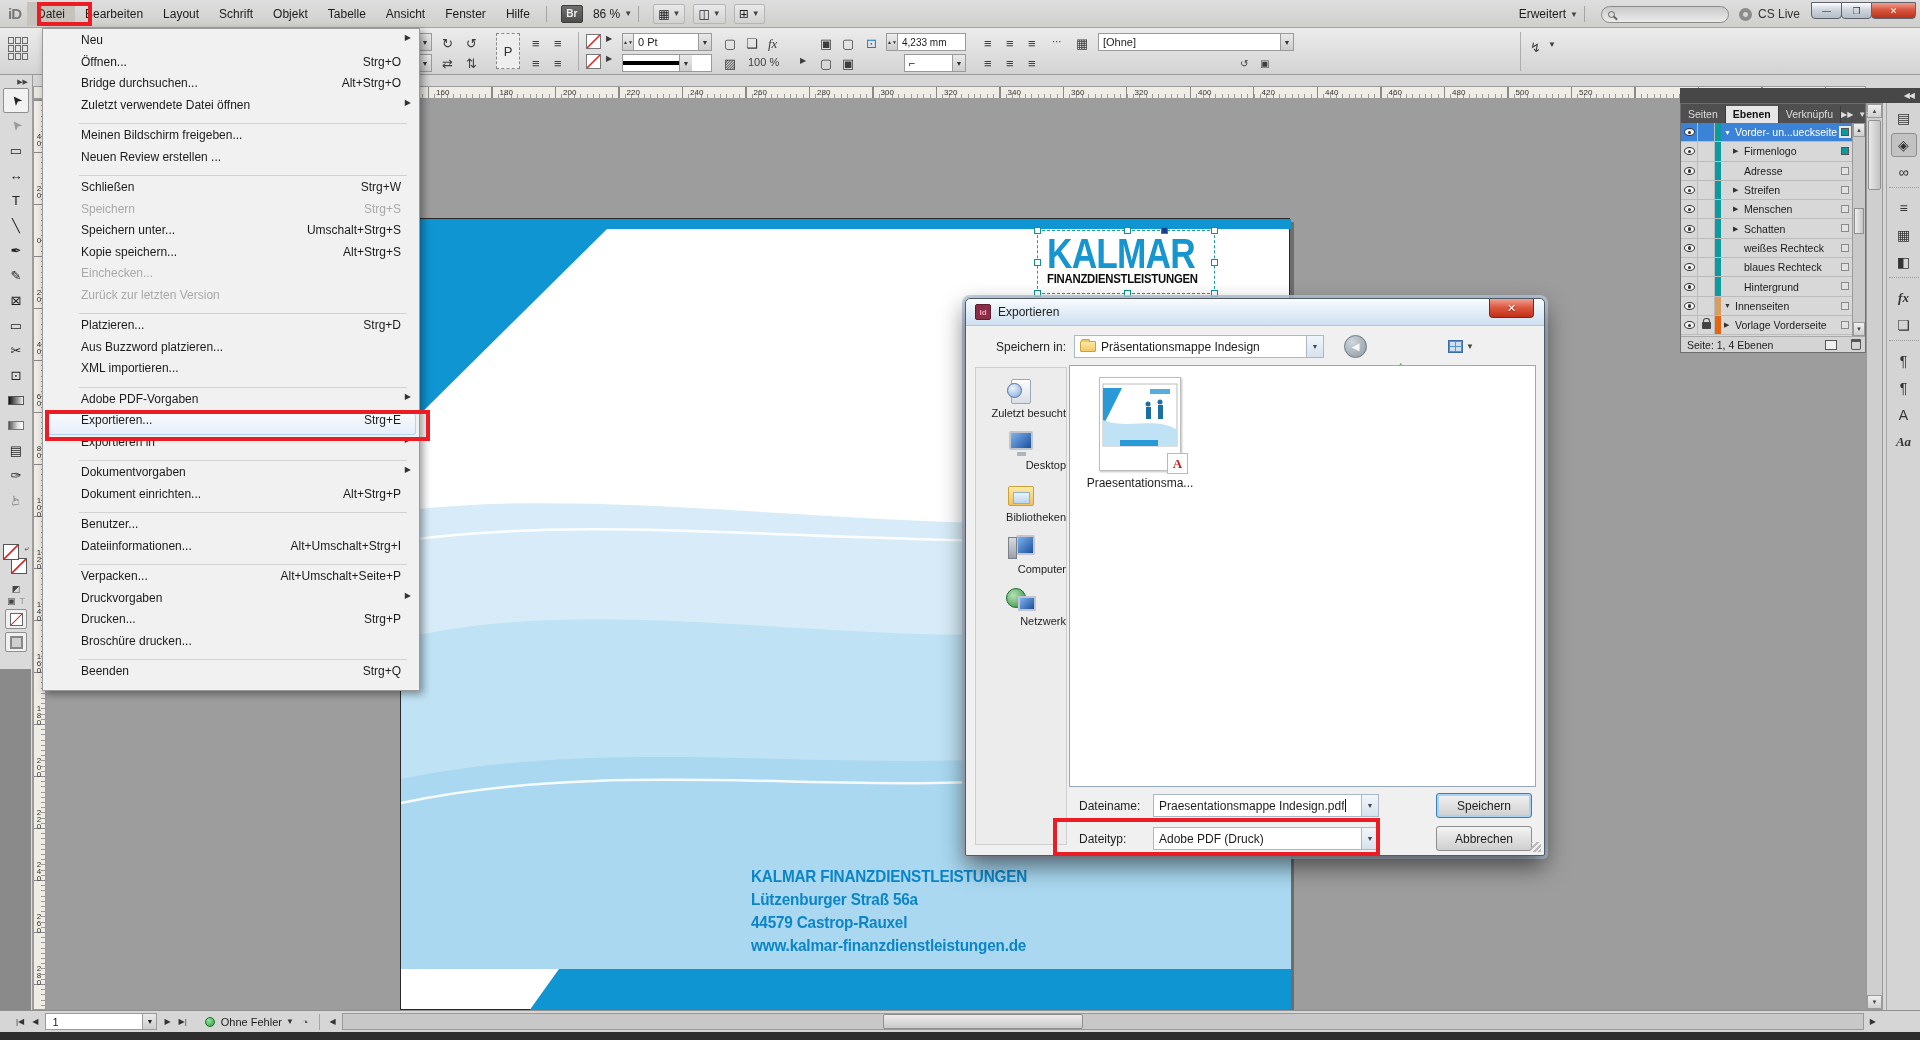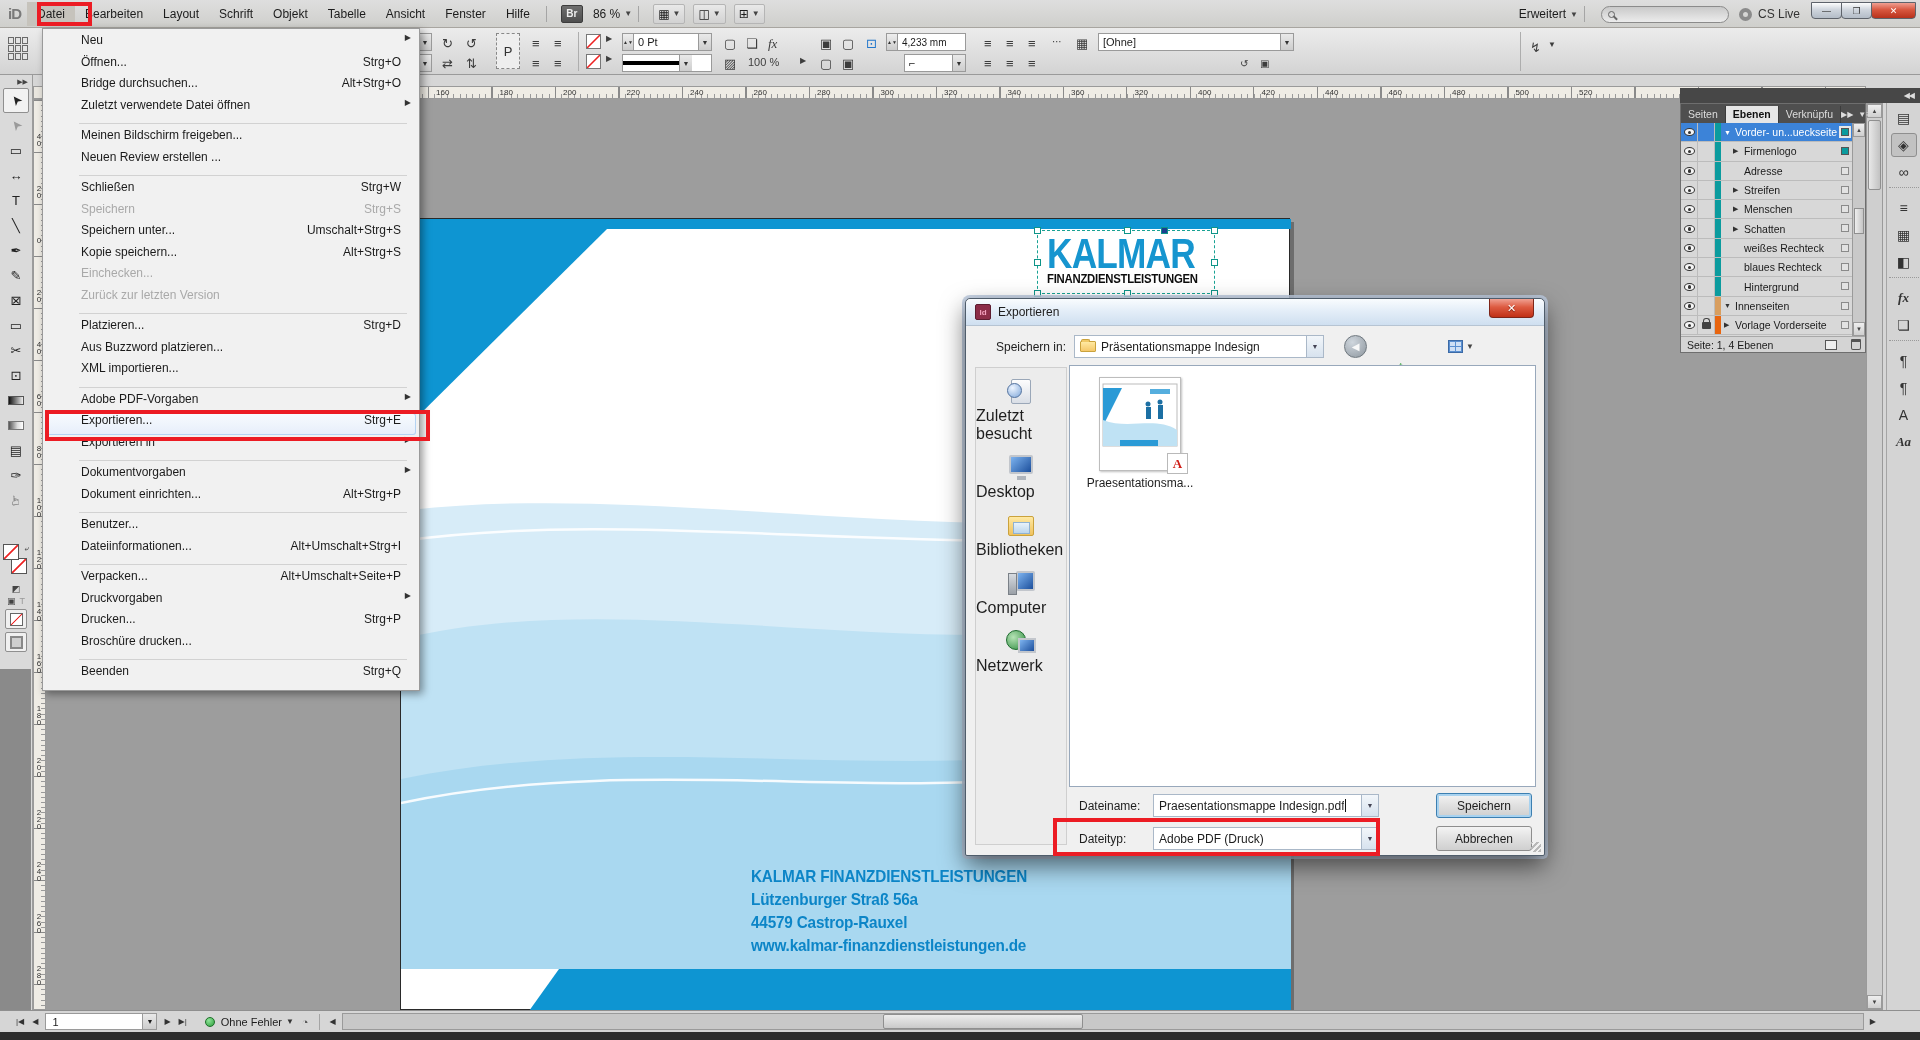--- a/index.html
+++ b/index.html
@@ -155,21 +155,21 @@
   .navico{position:absolute;top:36px;display:flex;align-items:center;justify-content:center}
   #ico-back{width:23px;height:23px;border-radius:50%;background:radial-gradient(circle at 35% 30%,#cfd6dd,#8e979f);border:1px solid #6f787f;color:#f8f8f8;font-size:10px}
   #ico-up{width:24px;height:22px;position:relative}
   #ico-up .up{position:absolute;right:-2px;top:-4px;color:#2f9e3c;font-weight:bold;font-size:13px}
   #ico-newf{width:26px;height:22px;position:relative}
   #ico-newf .spark{position:absolute;right:-2px;top:-5px;color:#e0542d;font-size:11px}
   #ico-views{width:30px;height:22px;gap:3px}
   .viewgrid{width:15px;height:13px;display:grid;grid-template-columns:1fr 1fr;gap:1px;background:#5a8fd0;padding:1px;border:1px solid #3c6aa6}
   .viewgrid span{background:#cfe0f5}
   #places{position:absolute;left:9px;top:68px;width:92px;bottom:10px;background:#ececec;border:1px solid #cfcfcf;display:flex;flex-direction:column;align-items:center;padding-top:8px;gap:9px}
-  .place{width:100%;text-align:left;font-size:16px;color:#1e1e1e}
+  .place{width:100%;text-align:right;font-size:11px;color:#1e1e1e}
   .plicon{width:34px;height:30px;position:relative;margin:0 auto 1px}
   .f-recent .plicon::before{content:"";position:absolute;inset:3px 7px 2px 7px;background:linear-gradient(#fdfdfd,#d9dee6);border:1px solid #9aa7b8;border-radius:2px}
   .f-recent .plicon::after{content:"";position:absolute;left:3px;top:7px;width:13px;height:13px;border-radius:50%;background:radial-gradient(circle at 35% 30%,#eef5ff,#7fa7d9);border:1px solid #51719e}
   .f-desktop .plicon::before{content:"";position:absolute;inset:3px 5px 8px 5px;background:linear-gradient(135deg,#7db3ef,#1c4f9c);border:2px solid #c2c6cc;border-radius:2px}
   .f-desktop .plicon::after{content:"";position:absolute;left:13px;bottom:2px;width:9px;height:4px;background:#aeb4bc}
   .f-libraries .plicon::before{content:"";position:absolute;inset:6px 4px 4px 4px;background:linear-gradient(#ffe9a2,#f0c25e);border:1px solid #caa23c;border-radius:2px}
   .f-libraries .plicon::after{content:"";position:absolute;left:9px;top:12px;width:15px;height:10px;background:linear-gradient(#e8f2fb,#bcd6ec);border:1px solid #8fb2d2}
   .f-computer .plicon::before{content:"";position:absolute;inset:3px 3px 7px 12px;background:linear-gradient(135deg,#7db3ef,#1c4f9c);border:2px solid #c2c6cc;border-radius:2px}
   .f-computer .plicon::after{content:"";position:absolute;left:4px;top:5px;width:7px;height:20px;background:linear-gradient(#d7dbe0,#9ba1a8);border:1px solid #7a8087}
   .f-network .plicon::before{content:"";position:absolute;left:2px;top:4px;width:18px;height:18px;border-radius:50%;background:radial-gradient(circle at 35% 35%,#b5e3b5,#2d8a3e);border:1px solid #1d6b2e}

